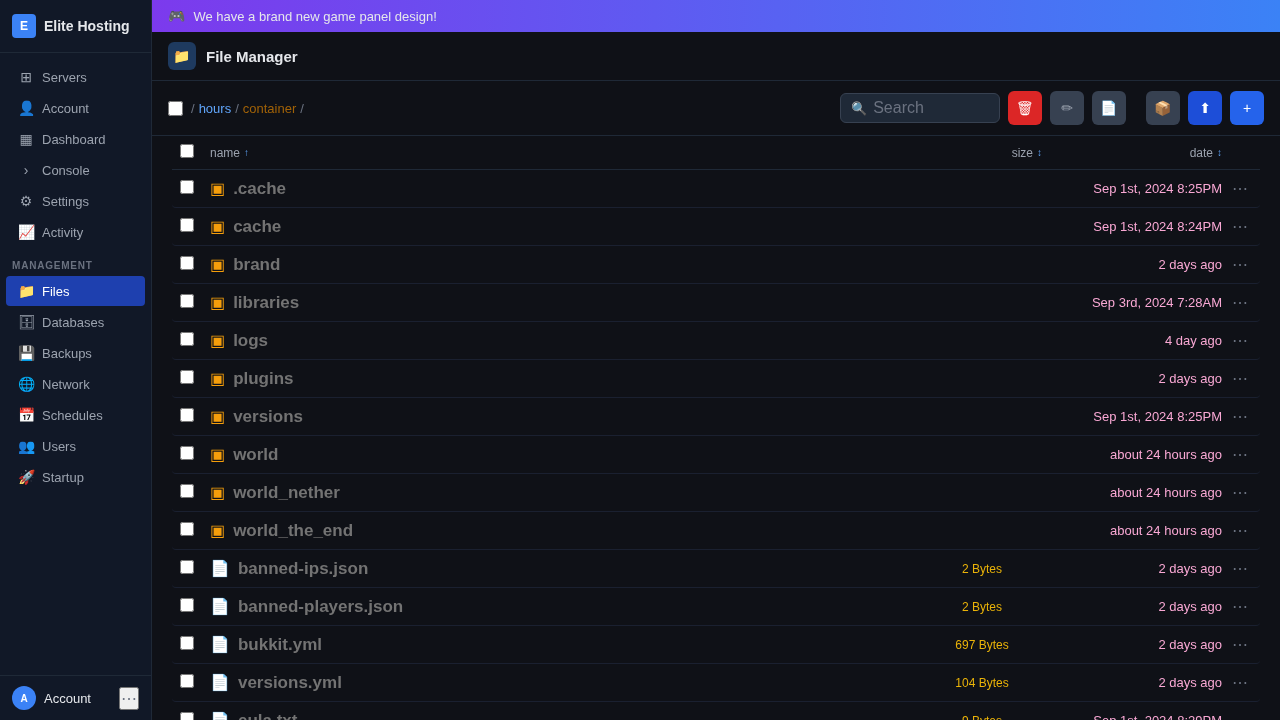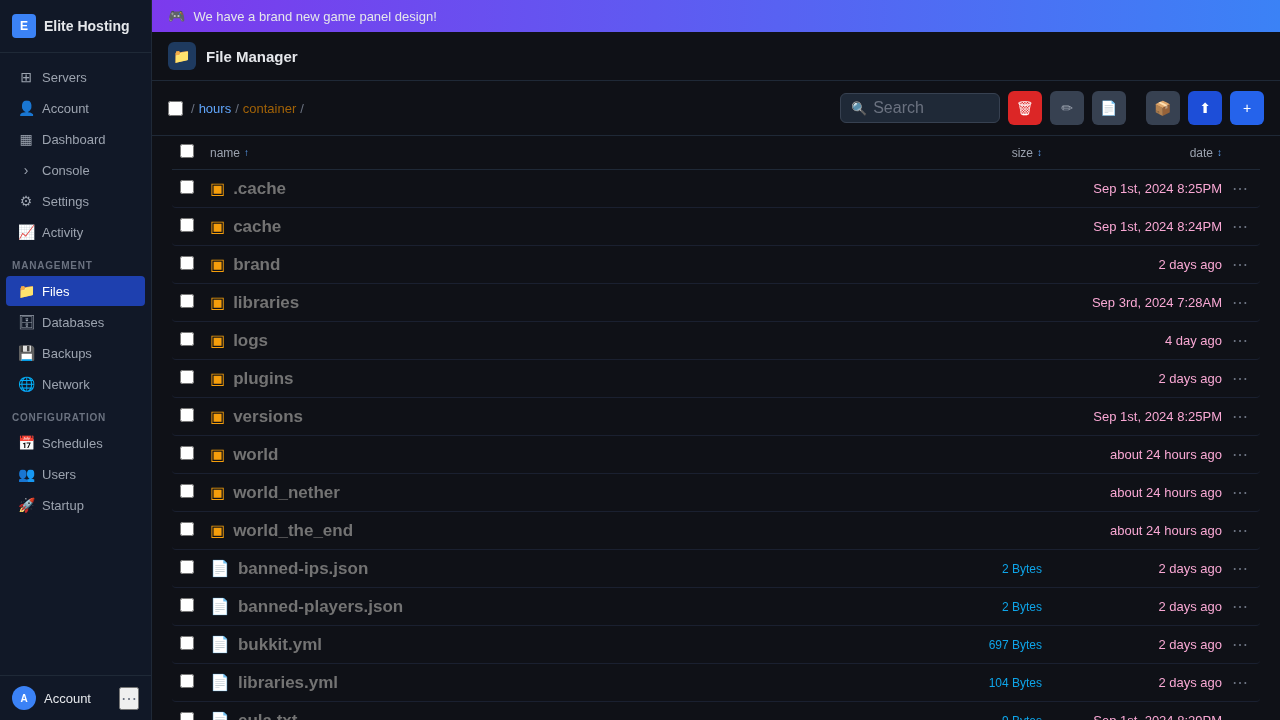--- a/index.html
+++ b/index.html
@@ -259,21 +259,21 @@
       border: 1px solid #4b5563;
       border-radius: 3px;
       background: transparent;
       cursor: pointer;
     }
     .col-name-data { flex: 1; display: flex; align-items: center; gap: 8px; }
     .file-icon { font-size: 16px; flex-shrink: 0; }
     .folder-icon { color: #f59e0b; }
     .file-doc-icon { color: #60a5fa; }
     .file-name { color: #737373; font-size: 17px; font-weight: bold; }
-    .col-size-data { width: 120px; text-align: right; color: #0ea5e9; font-size: 12px; }
+    .col-size-data { width: 120px; text-align: center; color: #eab308; font-size: 12px; }
     .col-date-data { width: 180px; text-align: right; color: #f9a8d4; font-size: 13px; }
     .col-actions-data { width: 30px; text-align: right; }
     .more-btn {
       background: none;
       border: none;
       color: #6b7280;
       cursor: pointer;
       font-size: 16px;
       padding: 2px 4px;
       border-radius: 3px;
@@ -326,21 +326,20 @@
     </div>
     <div class="nav-item">
       <span class="nav-icon">💾</span>
       <span class="nav-label">Backups</span>
     </div>
     <div class="nav-item">
       <span class="nav-icon">🌐</span>
       <span class="nav-label">Network</span>
     </div>
 
-    <div class="section-label">CONFIGURATION</div>
     <div class="nav-item">
       <span class="nav-icon">📅</span>
       <span class="nav-label">Schedules</span>
     </div>
     <div class="nav-item">
       <span class="nav-icon">👥</span>
       <span class="nav-label">Users</span>
     </div>
     <div class="nav-item">
       <span class="nav-icon">🚀</span>
@@ -594,21 +593,21 @@
     <div class="col-actions-data">
       <button class="more-btn">⋯</button>
     </div>
   </div>
         <div class="file-row">
     <div class="col-check">
       <input type="checkbox" class="row-check" style="">
     </div>
     <div class="col-name-data">
       <span class="file-icon file-doc-icon">📄</span>
-      <span class="file-name">libraries.yml</span>
+      <span class="file-name">versions.yml</span>
     </div>
     <div class="col-size-data">104 Bytes</div>
     <div class="col-date-data">2 days ago</div>
     <div class="col-actions-data">
       <button class="more-btn">⋯</button>
     </div>
   </div>
         <div class="file-row">
     <div class="col-check">
       <input type="checkbox" class="row-check" style="">

